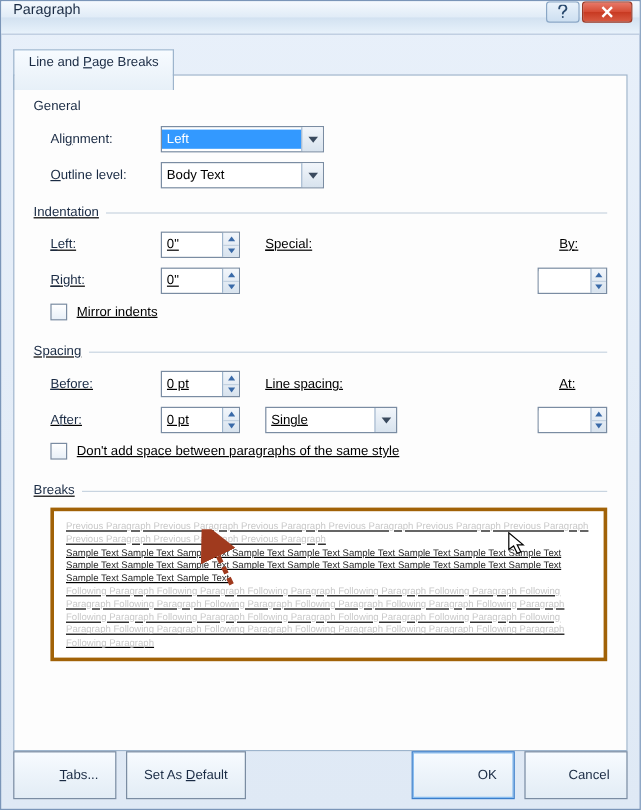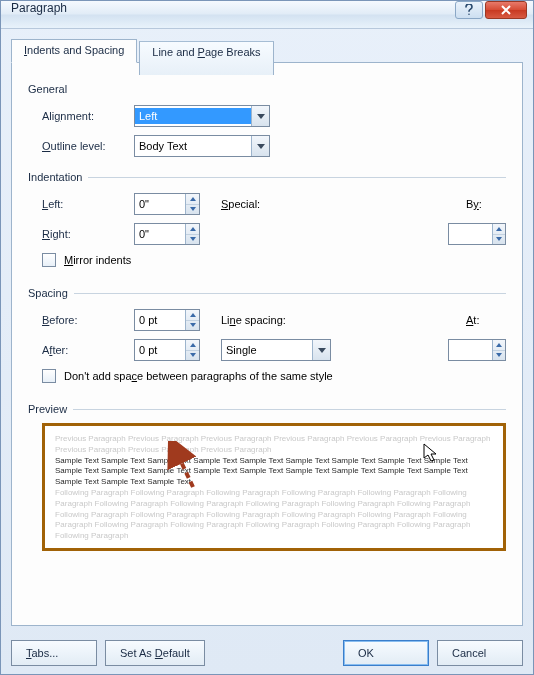--- a/index.html
+++ b/index.html
@@ -32,27 +32,27 @@
 .spinner { width: 66px; }
 .spinner input { border: none; width: 100%; padding: 2px 4px; font-size: 11px; outline: none; }
 .spin-btns > div { flex:1; display:flex; align-items:center; justify-content:center; border-bottom:1px solid #c2d1e0; }
 .spin-btns > div:last-child { border-bottom:none; }
 .mid-col { display:flex; align-items:center; margin-left: 21px; }
 .mid-col .lbl2 { width: 78px; }
 .right-col { display:flex; align-items:center; margin-left: auto; }
 .right-col .lbl2 { width: 40px; }
 .checkbox-row { display:flex; align-items:center; padding-left: 14px; margin: 4px 0 6px; }
 .chk { width:14px; height:14px; border:1px solid #7a8ca2; background: linear-gradient(#fff,#e8f0f8); margin-right:8px; }
-fieldset { border: none; border-top: 1px solid #c8d4e0; margin-top: 14px; padding-top: 0; }
+fieldset { border: none; border-top: 1px solid #c8d4e0; margin-top: 14px; padding-top: 0; text-decoration: underline; }
 legend { padding: 0 6px 0 0; color:#1a2b44; }
 .preview-box { margin: 8px 0 0 14px; border: 3px solid #a16207; background: #fff; padding: 8px 10px; height: 128px; overflow: hidden; }
 .prev-line { color: #c9c9c9; font-size: 8px; line-height: 1.35; white-space: normal; }
 .prev-line.dark { color: #2a2a2a; }
 .bottom-buttons { position: absolute; left: 10px; right: 10px; bottom: 8px; display: flex; gap: 8px; }
-.btn { height: 26px; padding: 0 14px; border: 1px solid #7a8ca2; background: linear-gradient(#f7fbff, #e2ecf5); color: #1a2b44; display: flex; align-items: center; justify-content: flex-start; min-width: 86px; }
+.btn { height: 40px; padding: 0 14px; border: 1px solid #7a8ca2; background: linear-gradient(#f7fbff, #e2ecf5); color: #1a2b44; display: flex; align-items: center; justify-content: flex-end; min-width: 86px; }
 .btn.default { border: 1px solid #3a7ecb; box-shadow: 0 0 0 1px #88bdf0 inset; }
 .spacer { flex:1; }
 .arrow-annot { position:absolute; left:162px; top:440px; pointer-events:none; }
 .cursor { position:absolute; left:422px; top:442px; pointer-events:none; }
 </style>
 </head>
 <body>
 
 <div class="titlebar">
   <span class="titlebar-title">Paragraph</span>
@@ -63,21 +63,20 @@
   </div>
   <div class="titlebar-btn titlebar-close">
     <svg width="12" height="10" viewBox="0 0 12 10">
         <path d="M2 1l8 8M10 1l-8 8" stroke="#fff" stroke-width="2"></path>
       </svg>
   </div>
 </div>
 
 <div class="dialog-body">
   <div class="tabbar">
-    <div class="tab active"><u>I</u><span></span><span>ndents and Spacing</span></div>
     <div class="tab">Line and <u>P</u>age Breaks</div>
   </div>
 
   <div class="panel">
 
     <div class="section-header">General</div>
     <div class="row">
       <span class="lbl">Ali<u>g</u>nment:</span>
       <div class="combo selected">
         <span class="combo-text">Left</span>
@@ -208,21 +207,21 @@
           </div>
         </div>
       </div>
       <div class="checkbox-row">
         <div class="chk"></div>
         <span>Don't add spa<u>c</u>e between paragraphs of the same style</span>
       </div>
     </fieldset>
 
     <fieldset>
-      <legend>Preview</legend>
+      <legend>Breaks</legend>
       <div class="preview-box">
         <div class="prev-line">Previous Paragraph Previous Paragraph Previous Paragraph Previous Paragraph Previous Paragraph Previous Paragraph Previous Paragraph Previous Paragraph Previous Paragraph</div>
         <div class="prev-line dark">Sample Text Sample Text Sample Text Sample Text Sample Text Sample Text Sample Text Sample Text Sample Text Sample Text Sample Text Sample Text Sample Text Sample Text Sample Text Sample Text Sample Text Sample Text Sample Text Sample Text Sample Text</div>
         <div class="prev-line">Following Paragraph Following Paragraph Following Paragraph Following Paragraph Following Paragraph Following Paragraph Following Paragraph Following Paragraph Following Paragraph Following Paragraph Following Paragraph Following Paragraph Following Paragraph Following Paragraph Following Paragraph Following Paragraph Following Paragraph Following Paragraph Following Paragraph Following Paragraph Following Paragraph Following Paragraph Following Paragraph</div>
       </div>
     </fieldset>
 
   </div>
 
   <div class="bottom-buttons">

